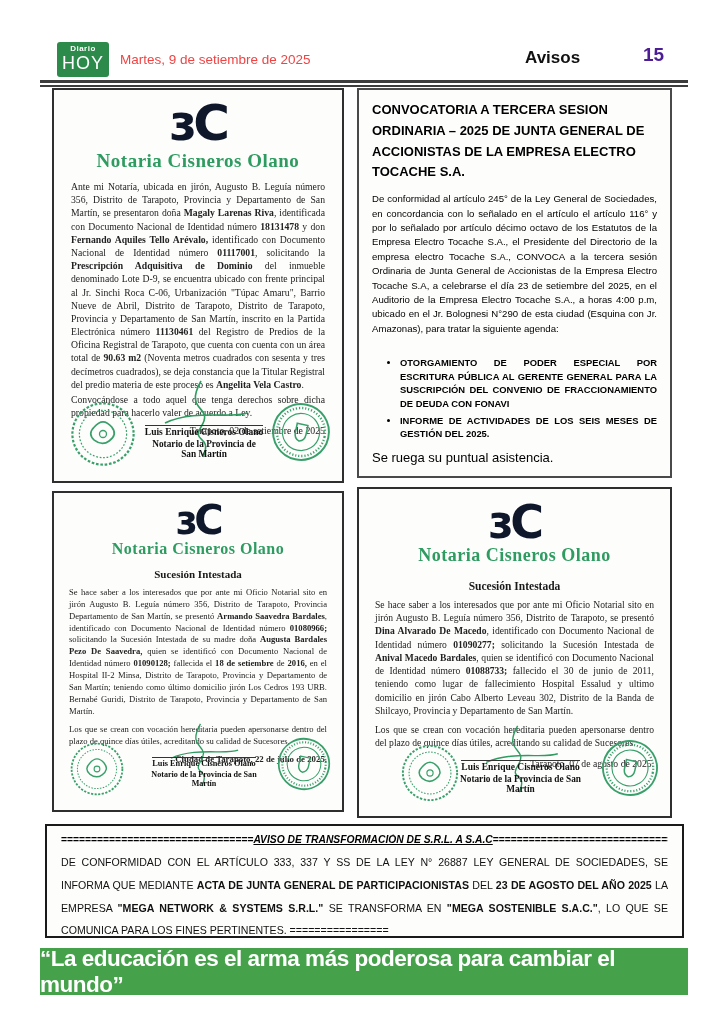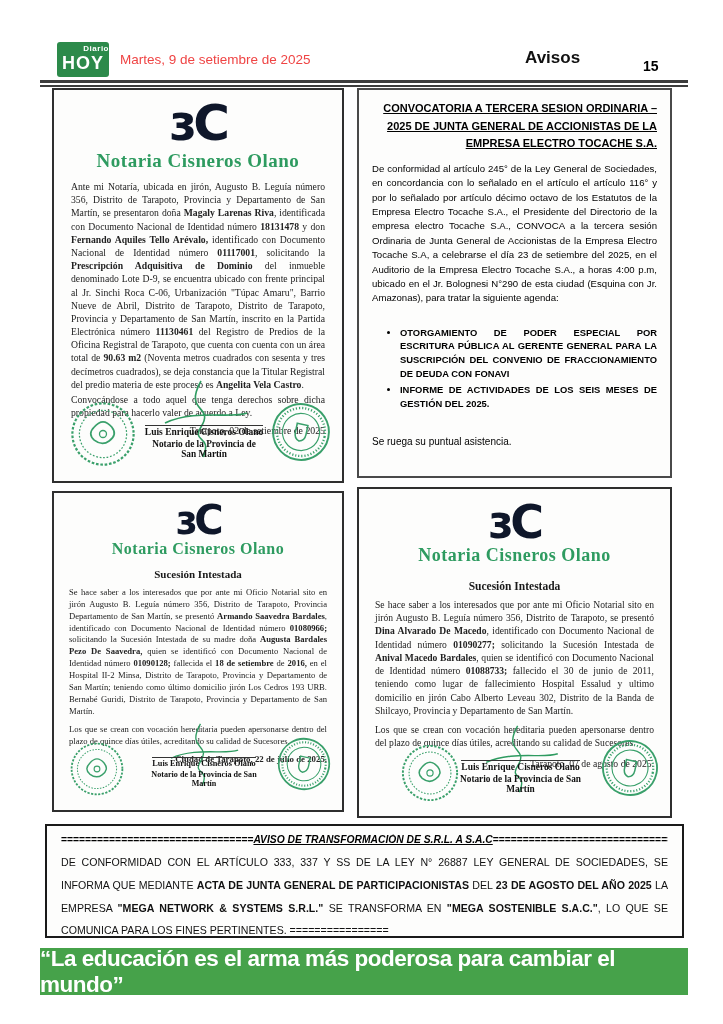--- a/index.html
+++ b/index.html
@@ -8,33 +8,33 @@
     position:relative; width:723px; height:1024px; margin:0 auto;
     background:#ffffff; font-family:"Liberation Serif", serif; overflow:hidden;
   }
   
   .masthead { position:absolute; left:40px; top:40px; width:648px; height:40px; }
   .paper-logo {
     position:absolute; left:17px; top:2px; width:52px; height:35px;
     background:#2c8a4a; border-radius:3px; color:#fff; text-align:center;
     font-family:"Liberation Sans", sans-serif; padding-top:2px;
   }
-  .paper-logo .small { font-size:8px; font-weight:bold; line-height:9px; letter-spacing:.5px;text-align:right; }
-  .paper-logo .big { font-size:18px; font-weight:bold; line-height:20px; letter-spacing:1px; }
+  .paper-logo .small { font-size:8px; font-weight:bold; line-height:9px; letter-spacing:.5px; }
+  .paper-logo .big { font-size:18px; font-weight:normal; line-height:20px; letter-spacing:1px; }
   .masthead-date {
     position:absolute; left:80px; top:12px; font-family:"Liberation Sans", sans-serif;
     font-size:13.5px; color:#ef4444;
   }
   .masthead-section {
     position:absolute; left:485px; top:8px; font-family:"Liberation Sans", sans-serif;
     font-size:17px; font-weight:bold; color:#111;
   }
   .masthead-page {
-    position:absolute; left:603px; top:18px; font-family:"Liberation Sans", sans-serif;
-    font-size:14px; font-weight:bold; color:#000000;
+    position:absolute; left:603px; top:4px; font-family:"Liberation Sans", sans-serif;
+    font-size:19px; font-weight:bold; color:#4c1d95;
   }
   .masthead-rule { position:absolute; left:40px; top:80px; width:648px; height:7px;
     border-top:3px solid #3c3c3c; border-bottom:2px solid #3c3c3c; }
 
   
   .notice-box { position:absolute; background:#fdfdfc; border:2px solid #2f2f2f; overflow:hidden; }
   .box-prescripcion { left:52px;  top:88px;  width:292px; height:395px; }
   .box-convocatoria { left:357px; top:88px;  width:315px; height:390px; border-color:#4a4a4a; }
   .box-sucesion1    { left:52px;  top:491px; width:292px; height:321px; }
   .box-sucesion2    { left:357px; top:487px; width:315px; height:331px; }
@@ -65,25 +65,25 @@
   .sig-row { position:absolute; bottom:4px; left:0; right:0; height:84px; }
   .sig-seal   { position:absolute; left:14px; bottom:8px; }
   .sig-stamp  { position:absolute; right:10px; bottom:14px; transform:rotate(12deg); }
   .sig-center { position:absolute; left:90px; right:78px; bottom:18px; text-align:center; }
   .sig-script { position:absolute; left:50%; bottom:18px; transform:translateX(-50%); pointer-events:none; }
   .sig-name  { font-size:9.5px; font-weight:bold; color:#111; border-top:1px solid #333; padding-top:1px; display:inline-block; }
   .sig-title { font-size:9.3px; font-weight:bold; color:#111; }
 
   
   .box-convocatoria { font-family:"Liberation Sans", sans-serif; padding:10px 13px; }
-  .conv-title { font-size:11px; font-weight:bold; text-align:right; text-decoration:underline; line-height:1.6; }
+  .conv-title { font-size:13px; font-weight:bold; text-align:left; line-height:1.6; }
   .conv-body  { font-size:9.6px; line-height:1.5; text-align:justify; margin-top:9px; }
   .conv-agenda { margin:20px 0 0 28px; }
   .conv-agenda li { font-size:9.4px; font-weight:bold; line-height:1.45; text-align:justify; margin-bottom:3px; }
-  .conv-note { font-size:10px; margin-top:26px; }
+  .conv-note { font-size:13px; margin-top:9px; }
   .conv-salute { font-size:9.6px; margin-top:28px; }
   .conv-table { width:96%; margin:12px auto 0 auto; border-collapse:collapse; }
   .conv-table th, .conv-table td { border:1px solid #444; font-weight:normal; }
   .conv-table th { font-size:9.3px; padding:4px 8px; text-align:center; }
   .conv-table td { font-size:9.3px; text-align:center; vertical-align:middle; }
   .cell-name { width:42%; padding:10px 4px; line-height:2.1; }
   .cell-dni  { width:17%; }
   .cell-firma{ width:41%; position:relative; height:92px; }
 
   

